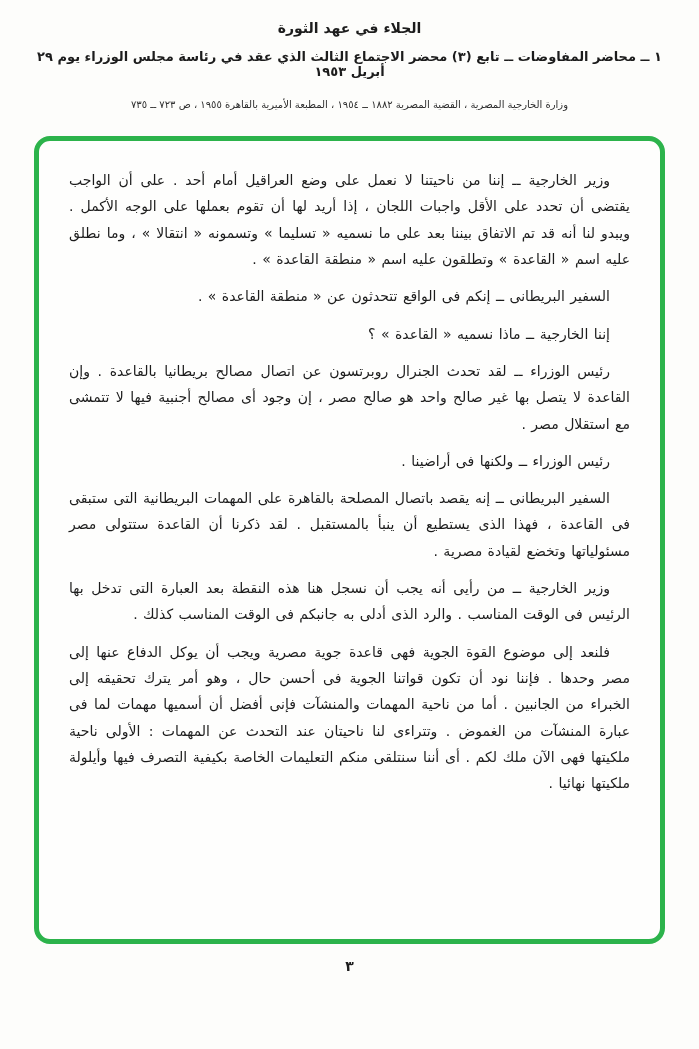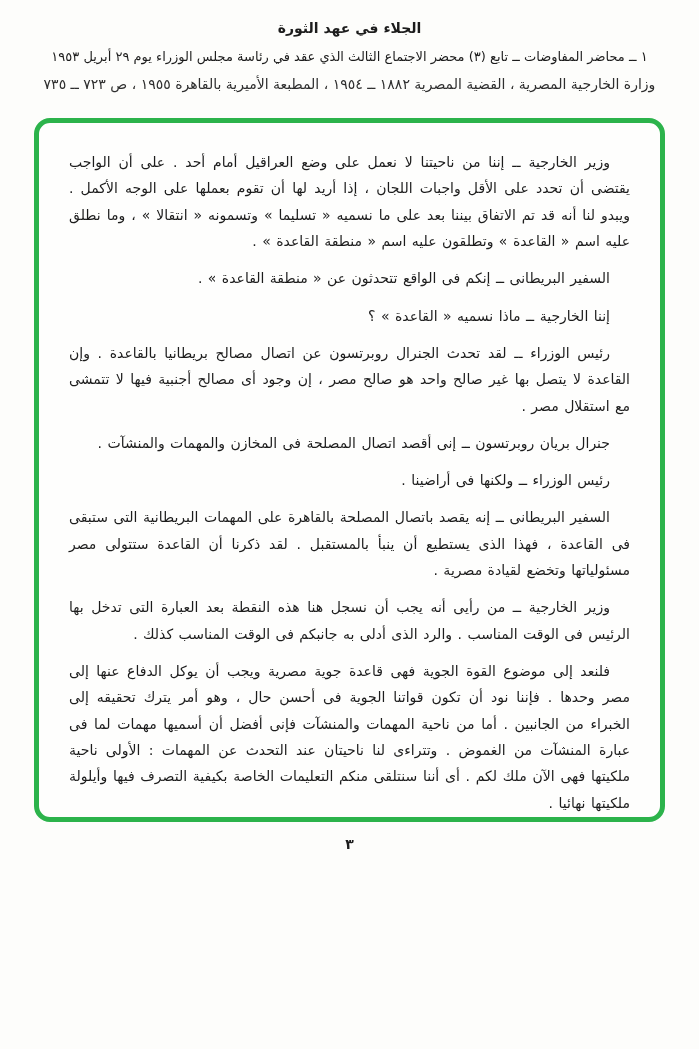--- a/index.html
+++ b/index.html
@@ -31,36 +31,36 @@
 
   .doc-title {
     font-size: 14px;
     font-weight: bold;
     letter-spacing: 0.5px;
   }
 
   .doc-subtitle {
     margin-top: 13px;
     font-size: 13px;
-    font-weight: normal;
+    font-weight: bold;
     padding: 0 28px;
   }
 
   .doc-source {
-    margin-top: 12px;
-    font-size: 14px;
+    margin-top: 20px;
+    font-size: 10px;
     color: #2e2e2e;
     padding: 0 40px;
   }
 
   
   .green-box {
     margin: 26px 34px 0 34px;
     width: 631px;
-    height: 704px;
+    height: 808px;
     border: 5px solid #2cb34b;
     border-radius: 16px;
     padding: 26px 30px 20px 30px;
     background: #fefefd;
   }
 
   .body-text p {
     font-size: 14px;
     line-height: 1.88;
     text-align: justify;
@@ -89,21 +89,20 @@
     <div class="doc-subtitle">١ ــ محاضر المفاوضات ــ تابع (٣) محضر الاجتماع الثالث الذي عقد في رئاسة مجلس الوزراء يوم ٢٩ أبريل ١٩٥٣</div>
     <div class="doc-source">وزارة الخارجية المصرية ، القضية المصرية ١٨٨٢ ــ ١٩٥٤ ، المطبعة الأميرية بالقاهرة ١٩٥٥ ، ص ٧٢٣ ــ ٧٣٥</div>
   </header>
 
   <div class="green-box">
     <div class="body-text">
       <p>وزير الخارجية ــ إننا من ناحيتنا لا نعمل على وضع العراقيل أمام أحد . على أن الواجب يقتضى أن تحدد على الأقل واجبات اللجان ، إذا أريد لها أن تقوم بعملها على الوجه الأكمل . ويبدو لنا أنه قد تم الاتفاق بيننا بعد على ما نسميه « تسليما » وتسمونه « انتقالا » ، وما نطلق عليه اسم « القاعدة » وتطلقون عليه اسم « منطقة القاعدة » .</p>
       <p>السفير البريطانى ــ إنكم فى الواقع تتحدثون عن « منطقة القاعدة » .</p>
       <p>إننا الخارجية ــ ماذا نسميه « القاعدة » ؟</p>
       <p>رئيس الوزراء ــ لقد تحدث الجنرال روبرتسون عن اتصال مصالح بريطانيا بالقاعدة . وإن القاعدة لا يتصل بها غير صالح واحد هو صالح مصر ، إن وجود أى مصالح أجنبية فيها لا تتمشى مع استقلال مصر .</p>
-      <p>جنرال بريان روبرتسون ــ إنى أقصد اتصال المصلحة فى المخازن والمهمات والمنشآت .</p>
       <p>رئيس الوزراء ــ ولكنها فى أراضينا .</p>
       <p>السفير البريطانى ــ إنه يقصد باتصال المصلحة بالقاهرة على المهمات البريطانية التى ستبقى فى القاعدة ، فهذا الذى يستطيع أن ينبأ بالمستقبل . لقد ذكرنا أن القاعدة ستتولى مصر مسئولياتها وتخضع لقيادة مصرية .</p>
       <p>وزير الخارجية ــ من رأيى أنه يجب أن نسجل هنا هذه النقطة بعد العبارة التى تدخل بها الرئيس فى الوقت المناسب . والرد الذى أدلى به جانبكم فى الوقت المناسب كذلك .</p>
       <p>فلنعد إلى موضوع القوة الجوية فهى قاعدة جوية مصرية ويجب أن يوكل الدفاع عنها إلى مصر وحدها . فإننا نود أن تكون قواتنا الجوية فى أحسن حال ، وهو أمر يترك تحقيقه إلى الخبراء من الجانبين . أما من ناحية المهمات والمنشآت فإنى أفضل أن أسميها مهمات لما فى عبارة المنشآت من الغموض . وتتراءى لنا ناحيتان عند التحدث عن المهمات : الأولى ناحية ملكيتها فهى الآن ملك لكم . أى أننا سنتلقى منكم التعليمات الخاصة بكيفية التصرف فيها وأيلولة ملكيتها نهائيا .</p>
     </div>
   </div>
 
   <footer>
     <div class="page-number">٣</div>
   </footer>

